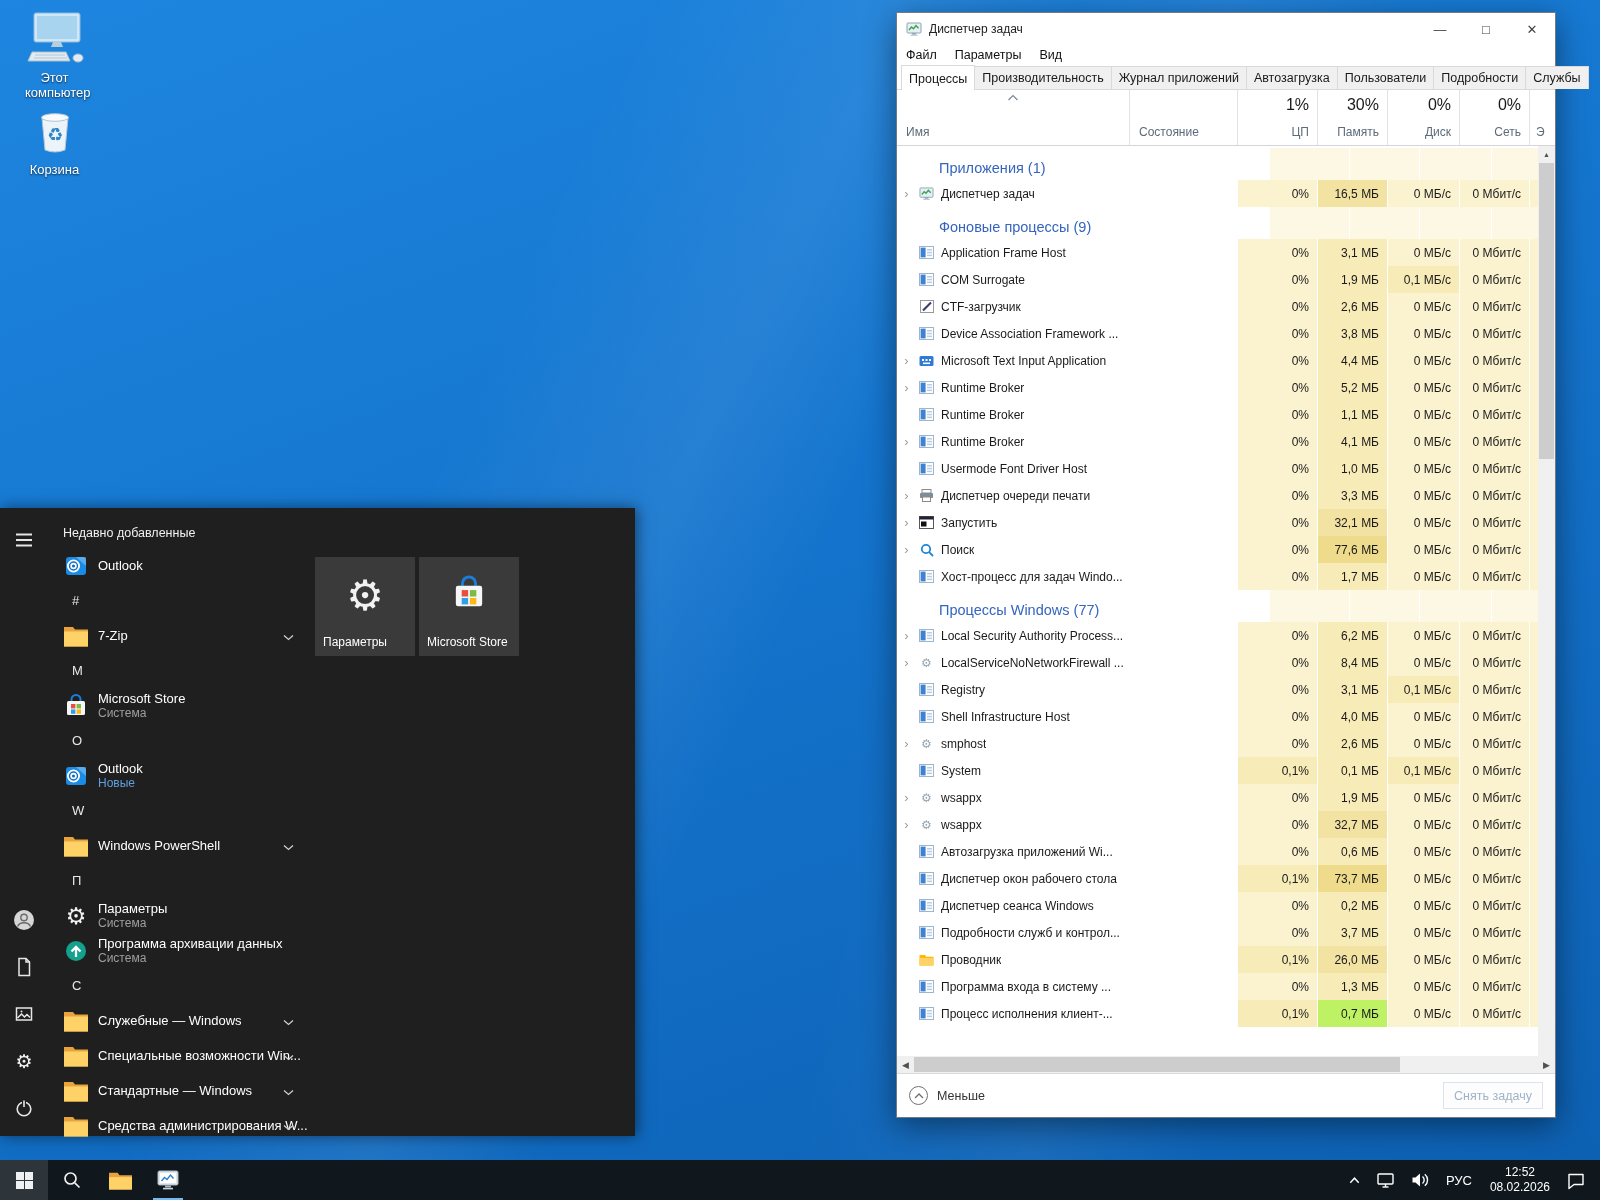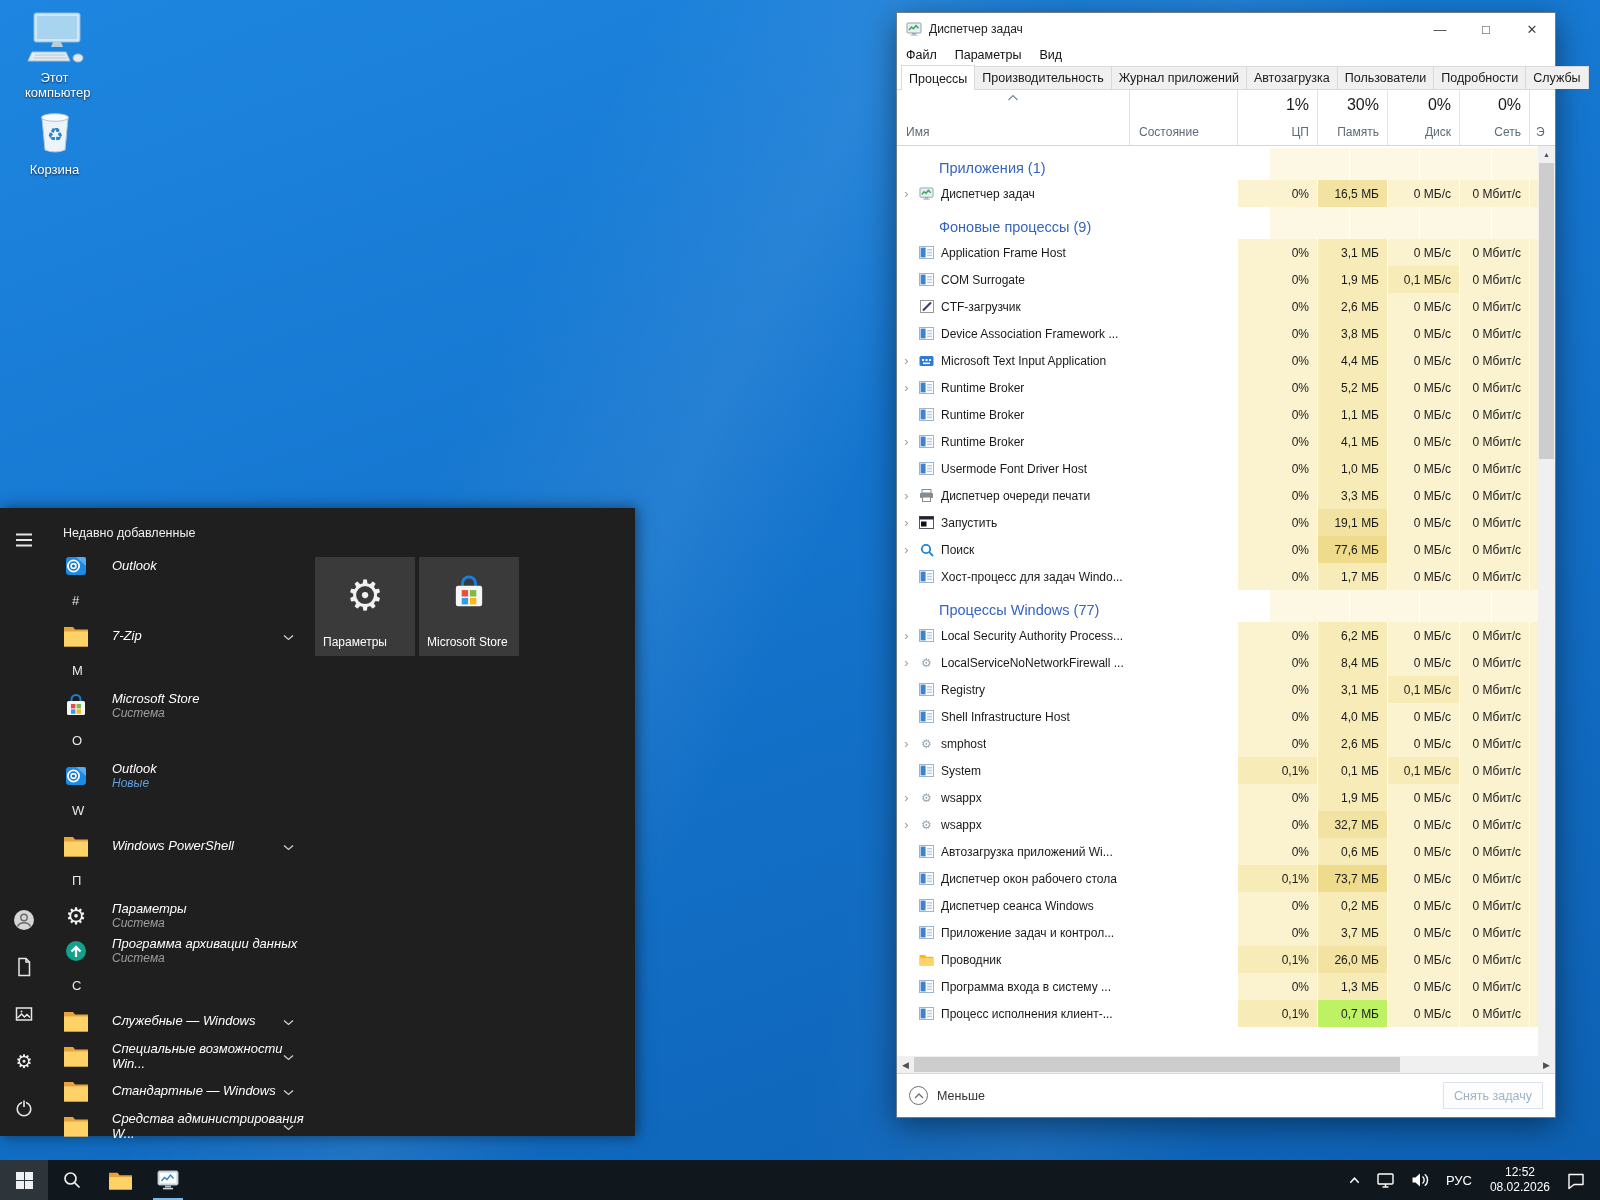--- a/index.html
+++ b/index.html
@@ -68,21 +68,21 @@
 
   
   .start-menu { position:absolute; left:0; top:508px; width:635px; height:628px; background:#1f1f1f; color:#fff; box-shadow:2px 0 14px rgba(0,0,0,.5); }
   .sm-rail { position:absolute; left:0; top:0; width:48px; height:100%; }
   .rail-btn { width:48px; height:40px; display:flex; align-items:center; justify-content:center; }
   .rail-bottom { position:absolute; bottom:8px; left:0; display:flex; flex-direction:column; gap:7px; }
   .sm-list { position:absolute; left:48px; top:12px; width:270px; }
   .sm-header { padding:6px 0 8px 15px; font-size:12.5px; color:#f0f0f0; }
   .sm-item { height:35px; display:flex; align-items:center; padding-left:15px; position:relative; }
   .sm-item .sicon { width:26px; display:flex; justify-content:center; }
-  .sm-item .stext { margin-left:23px;font-style:italic; }
+  .sm-item .stext { margin-left:9px; }
   .sm-item .l1 { font-size:13px; color:#fff; line-height:15px; }
   .sm-item .l2 { font-size:12px; color:#9e9e9e; line-height:14px; }
   .sm-item .l2.new { color:#5f9edc; }
   .sm-letter { height:35px; display:flex; align-items:center; padding-left:24px; font-size:13px; color:#e8e8e8; }
   .sm-chevron { position:absolute; left:235px; top:50%; transform:translateY(-50%); }
   .sm-tiles { position:absolute; left:315px; top:49px; display:flex; gap:4px; }
   .tile { width:100px; height:99px; background:#3a3a3a; position:relative; }
   .tile .ticon { position:absolute; left:50%; top:38px; transform:translate(-50%,-50%); }
   .tile .tlabel { position:absolute; left:8px; bottom:7px; font-size:12px; color:#fff; }
   .gear-glyph { color:#f2f2f2; }
@@ -438,21 +438,21 @@
                 <svg width="15" height="13" viewBox="0 0 15 13">
                   <rect x="0.5" y="0.5" width="14" height="12" fill="#fff" stroke="#556"></rect>
                   <rect x="0.5" y="0.5" width="14" height="3" fill="#223"></rect>
                   <rect x="2" y="5.5" width="5.5" height="5" fill="#111"></rect>
                 </svg>
               </span>
               <span class="pname">Запустить</span>
             </div>
             <div class="c-status"></div>
             <div class="c-heat c-cpu" style="background:#fbf2d0">0%</div>
-            <div class="c-heat c-mem" style="background:#f2e3a2">19,1 МБ</div>
+            <div class="c-heat c-mem" style="background:#f2e3a2">32,1 МБ</div>
             <div class="c-heat c-disk" style="background:#fbf2d0">0 МБ/с</div>
             <div class="c-heat c-net" style="background:#fbf2d0">0 Мбит/с</div>
             <div class="c-stub" style="background:#fbf2d0"></div>
           </div>
           <div class="tm-row">
             <div class="c-name">
               <span class="exp">›</span>
               <span class="picon">
                 <svg width="14" height="14" viewBox="0 0 14 14">
                   <circle cx="6" cy="6" r="4.2" fill="none" stroke="#1d86d8" stroke-width="1.8"></circle>
@@ -710,21 +710,21 @@
               <span class="exp"></span>
               <span class="picon">
                 <svg width="15" height="13" viewBox="0 0 15 13">
                   <rect x="0.5" y="0.5" width="14" height="12" fill="#fff" stroke="#9db6cc"></rect>
                   <rect x="1.6" y="1.6" width="5" height="9.8" fill="#3f82d2"></rect>
                   <rect x="8" y="3" width="5" height="1.5" fill="#b9cde0"></rect>
                   <rect x="8" y="5.8" width="5" height="1.5" fill="#b9cde0"></rect>
                   <rect x="8" y="8.6" width="5" height="1.5" fill="#b9cde0"></rect>
                 </svg>
               </span>
-              <span class="pname">Приложение задач и контрол...</span>
+              <span class="pname">Подробности служб и контрол...</span>
             </div>
             <div class="c-status"></div>
             <div class="c-heat c-cpu" style="background:#fbf2d0">0%</div>
             <div class="c-heat c-mem" style="background:#f7ebb8">3,7 МБ</div>
             <div class="c-heat c-disk" style="background:#fbf2d0">0 МБ/с</div>
             <div class="c-heat c-net" style="background:#fbf2d0">0 Мбит/с</div>
             <div class="c-stub" style="background:#fbf2d0"></div>
           </div>
           <div class="tm-row">
             <div class="c-name">

